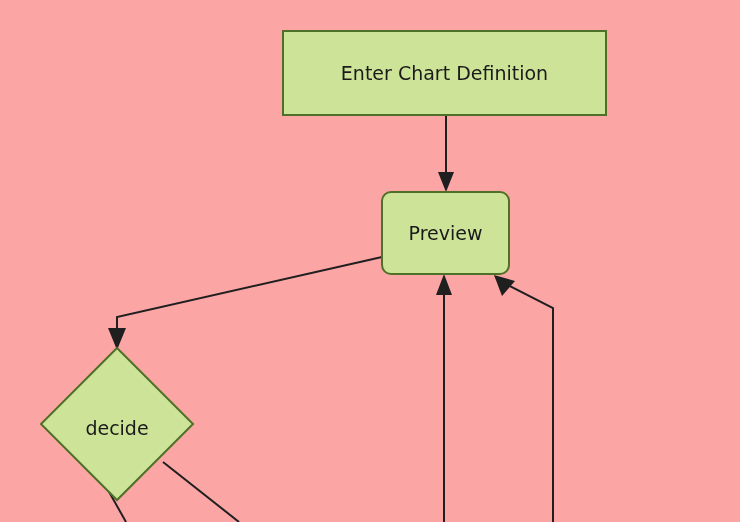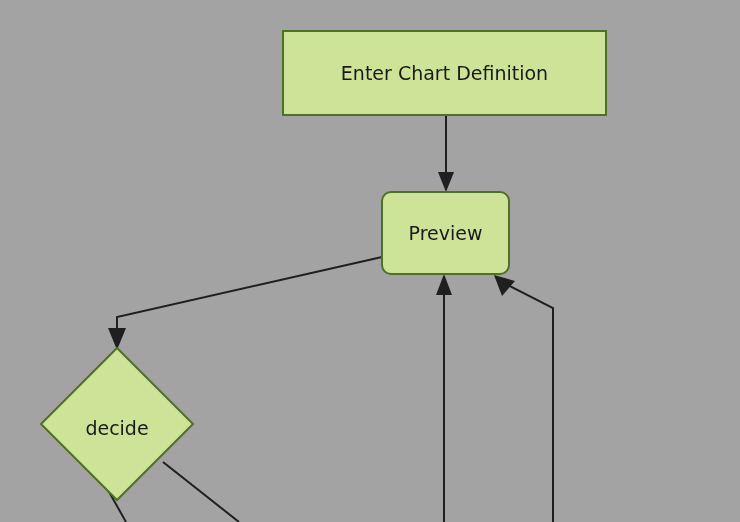--- a/index.html
+++ b/index.html
@@ -7,21 +7,21 @@
     padding: 0;
     background: #ffffff;
   }
   body {
     font-family: "DejaVu Sans", "Liberation Sans", sans-serif;
   }
   #canvas {
     position: relative;
     width: 740px;
     height: 522px;
-    background: #a3a3a3;
+    background: #fca5a5;
     overflow: hidden;
   }
   #flow-svg {
     position: absolute;
     top: 0;
     left: 0;
     width: 740px;
     height: 522px;
     display: block;
   }

